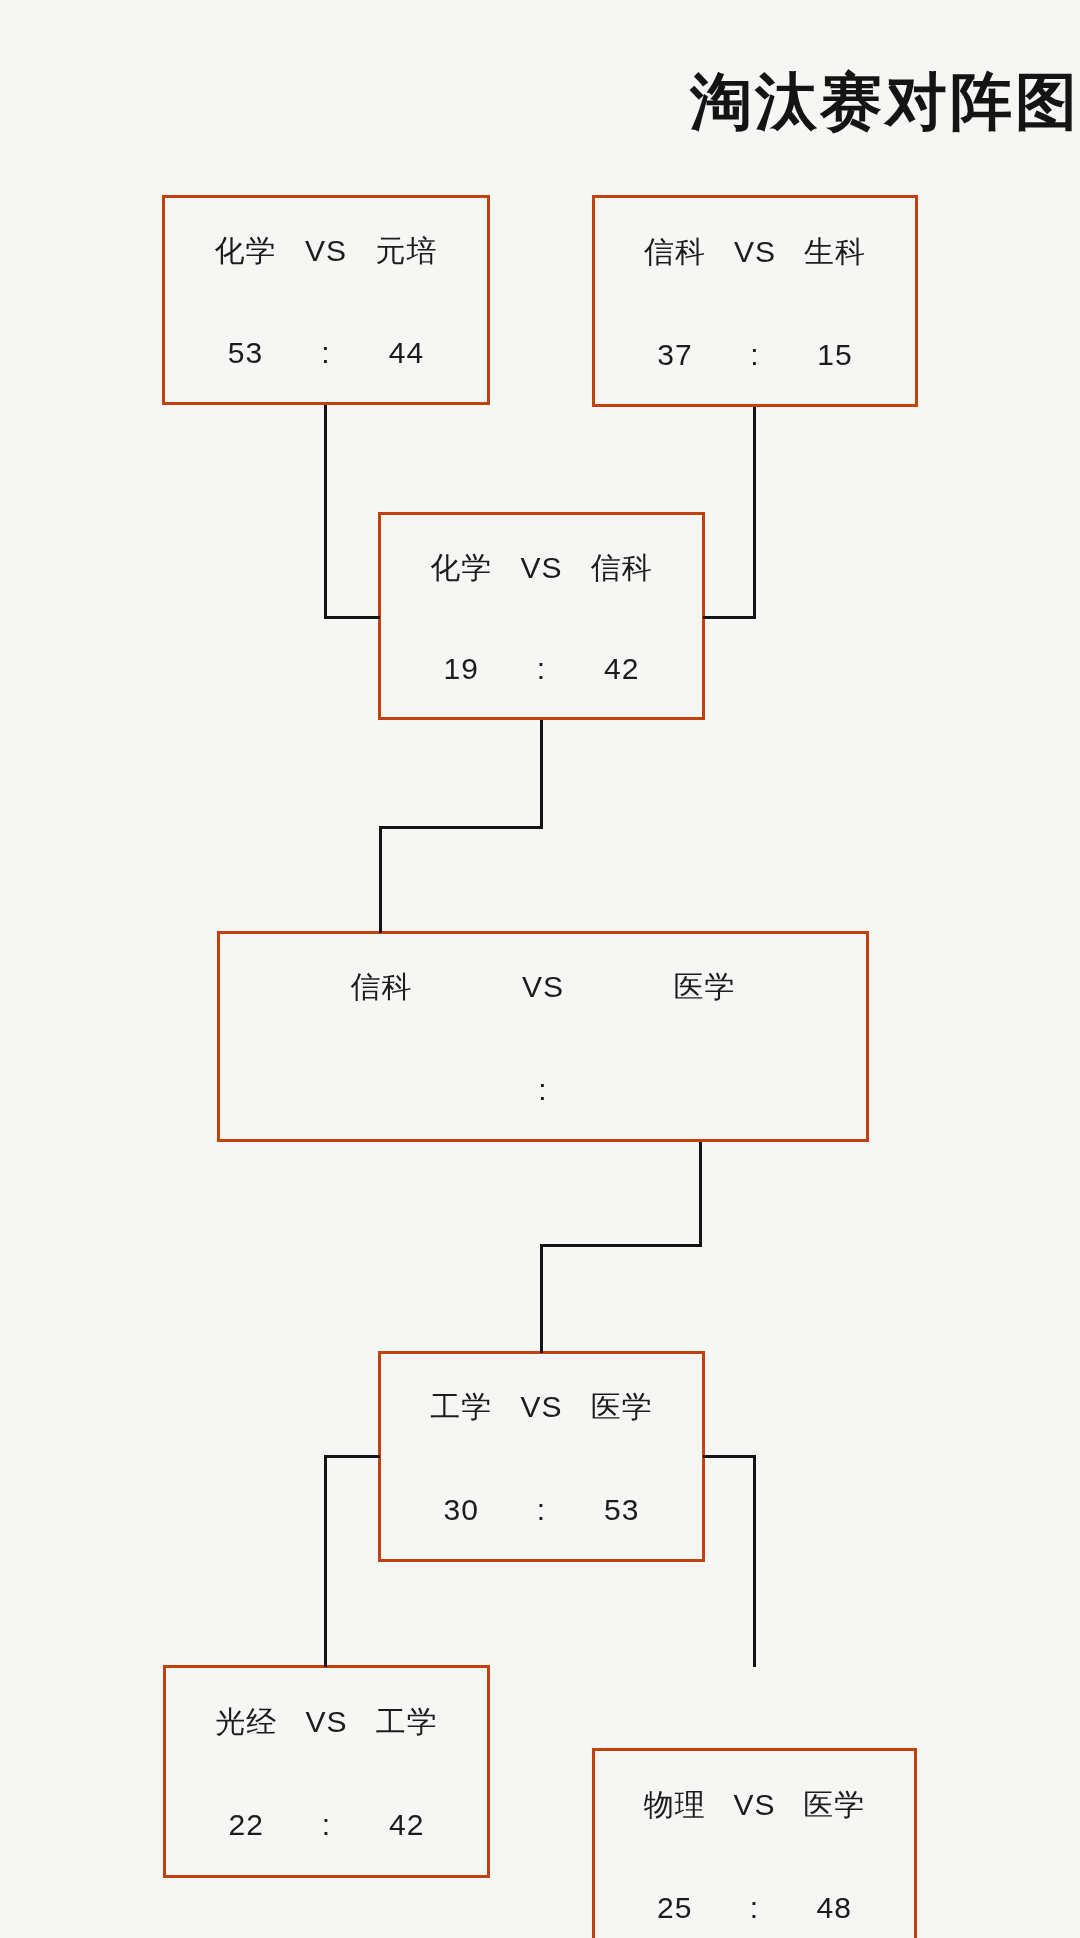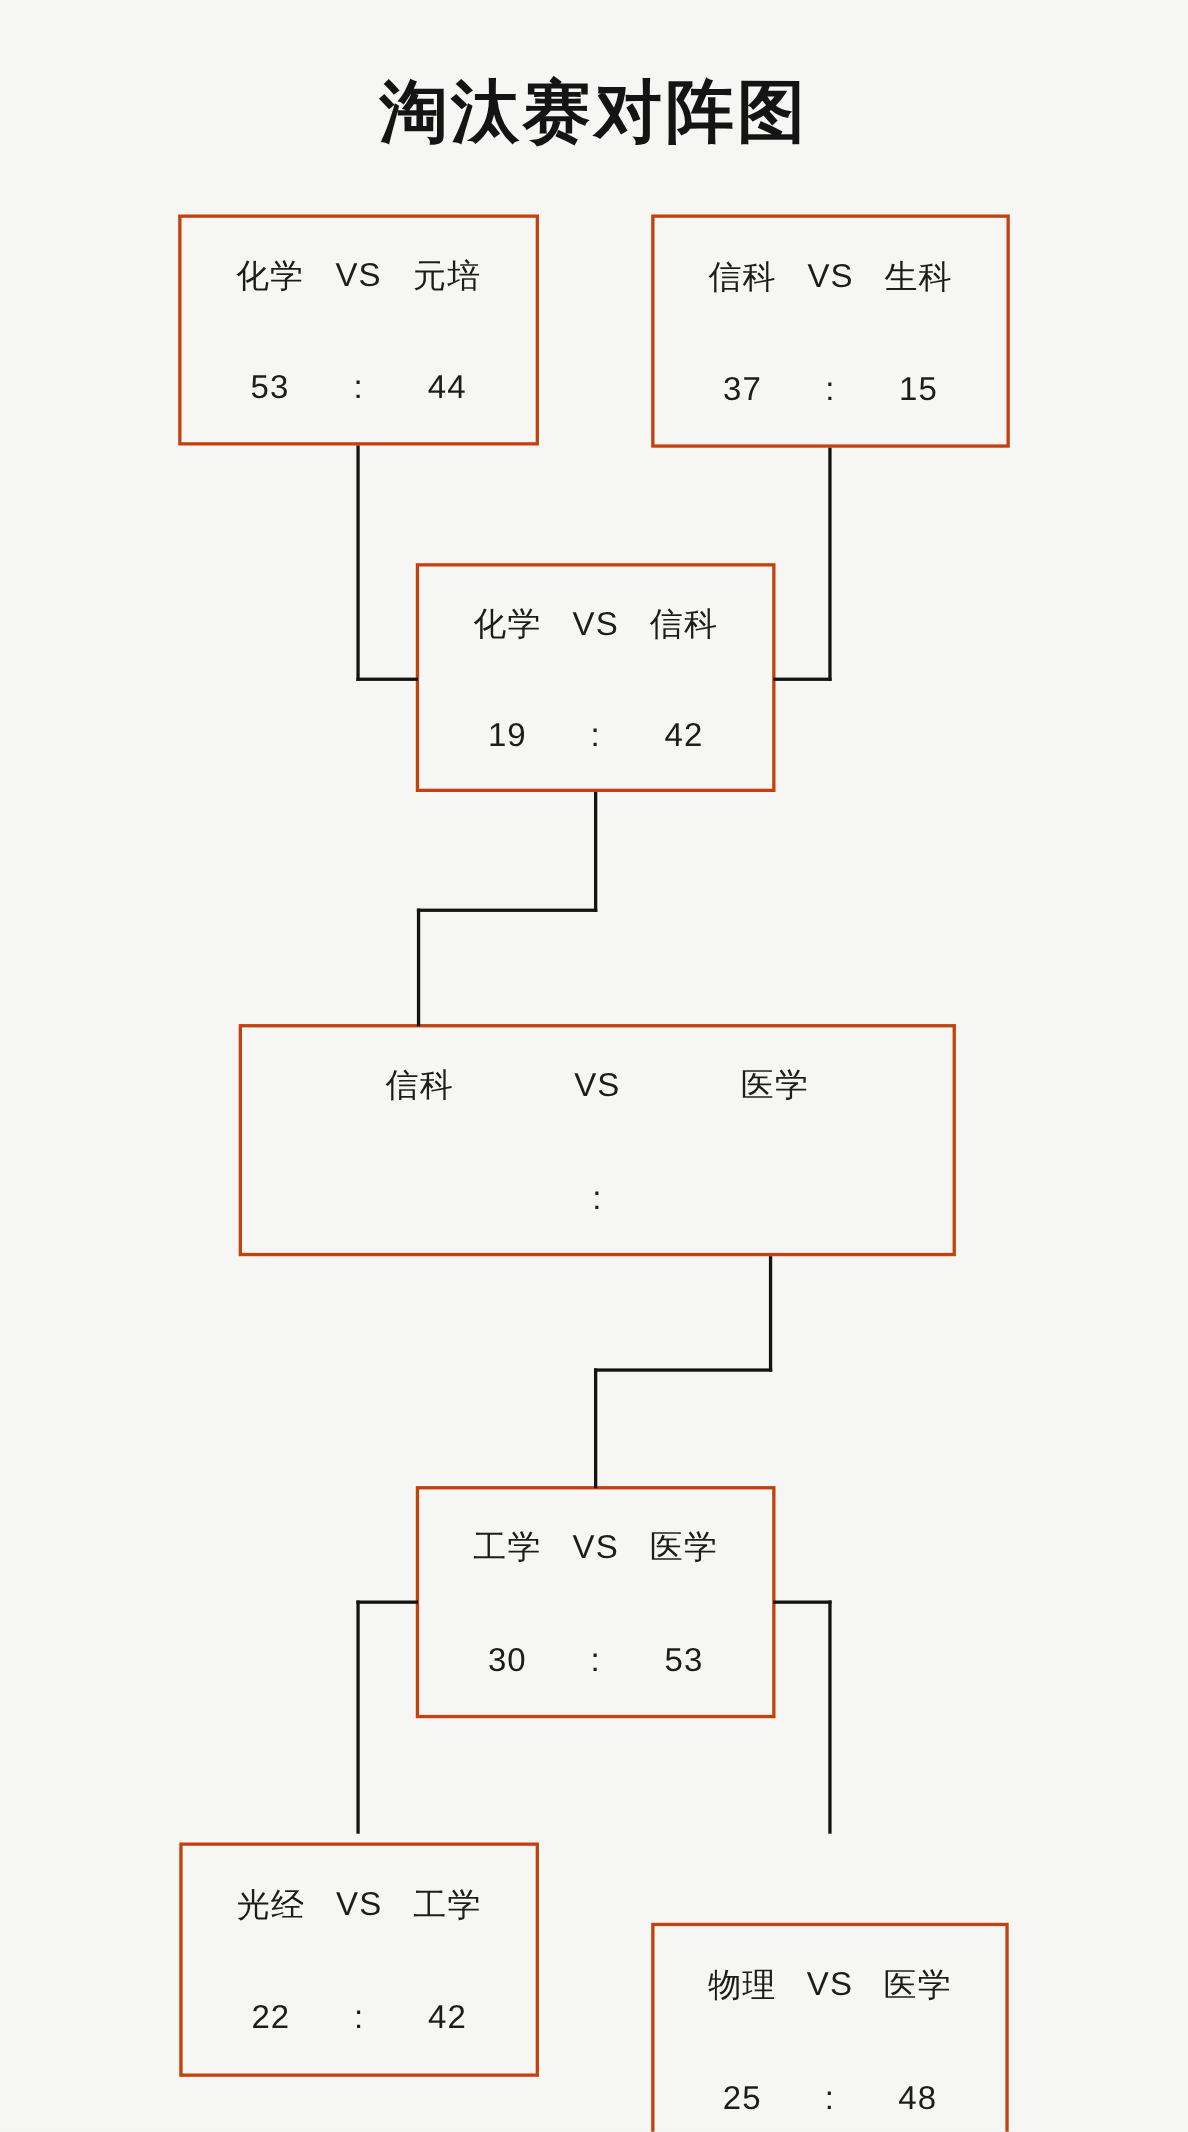--- a/index.html
+++ b/index.html
@@ -8,21 +8,21 @@
     position:relative;
     width:1080px;height:1938px;
     margin:0 auto;
     background:#f6f6f4;
     font-family:"Liberation Sans","DejaVu Sans",sans-serif;
     overflow:hidden;
   }
   .title{
     position:absolute;
     top:18px;left:0;width:100%;
-    text-align:center;
+    text-align:right;
     font-size:62px;
     font-weight:900;
     letter-spacing:3px;
     color:#141414;
   }
   .match{
     position:absolute;
     border:3px solid #c2410c;
     box-sizing:border-box;
     background:#f6f6f4;
@@ -44,21 +44,21 @@
   .line{
     position:absolute;
     background:#141414;
   }
   
   .m0{left:162px;top:195px;width:328px;height:210px;}
   .m1{left:592px;top:195px;width:326px;height:212px;}
   .m2{left:378px;top:512px;width:327px;height:208px;}
   .m3{left:217px;top:931px;width:652px;height:211px;}
   .m4{left:378px;top:1351px;width:327px;height:211px;}
-  .m5{left:163px;top:1665px;width:327px;height:213px;margin-top:10px;}
+  .m5{left:163px;top:1665px;width:327px;height:213px;}
   .m6{left:592px;top:1748px;width:325px;height:213px;}
   
   .l1{left:324px;top:405px;width:3px;height:214px;}
   .l2{left:324px;top:616px;width:56px;height:3px;}
   .l3{left:753px;top:407px;width:3px;height:212px;}
   .l4{left:703px;top:616px;width:53px;height:3px;}
   .l5{left:540px;top:720px;width:3px;height:109px;}
   .l6{left:379px;top:826px;width:164px;height:3px;}
   .l7{left:379px;top:826px;width:3px;height:107px;}
   .l8{left:699px;top:1142px;width:3px;height:105px;}

